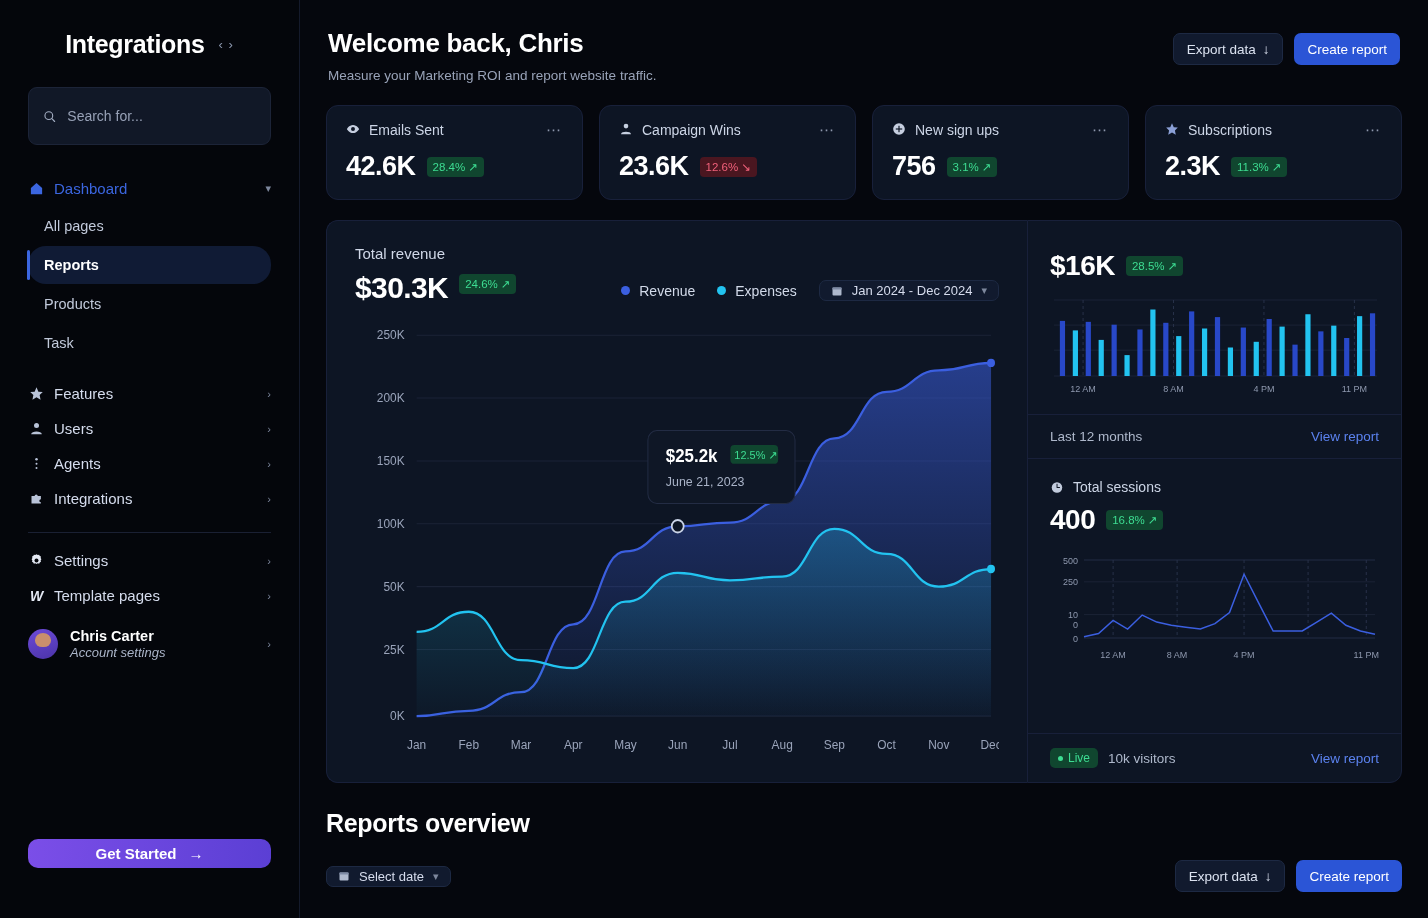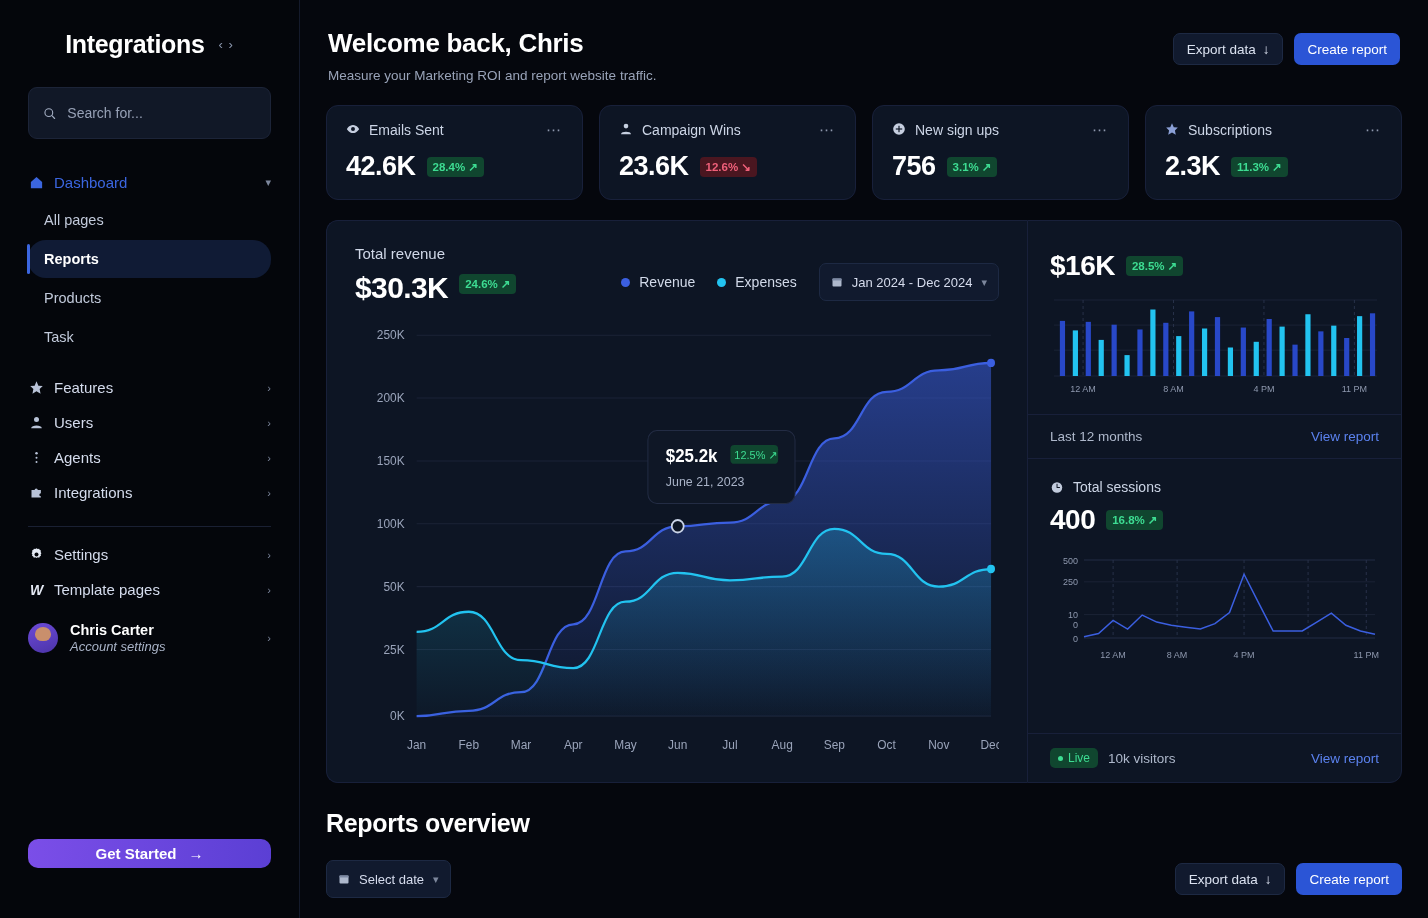--- a/index.html
+++ b/index.html
@@ -22,21 +22,21 @@
   }
   .brand-row {
     display: flex; align-items: center; justify-content: center;
     gap: 14px; padding: 30px 24px 18px 24px; position: relative;
   }
   .brand-title { font-size: 25px; font-weight: 700; letter-spacing: -0.3px; color: #ffffff; }
   .collapse-icon { color: #8b96ae; font-size: 13px; letter-spacing: 1px; }
 
   .search-box {
     margin: 10px 28px 0 28px;
-    height: 52px; border-radius: 9px;
+    height: 58px; border-radius: 9px;
     background: #111827; border: 1px solid #1c2438;
     display: flex; align-items: center; gap: 11px; padding: 16px 14px;
   }
   .search-box input {
     background: transparent; border: none; outline: none;
     color: #c3cbdc; font-size: 14px; font-family: inherit; width: 100%;
   }
   .search-box input::placeholder { color: #97a1b6; }
 
   .nav { margin-top: 26px; flex: 0 0 auto; }
@@ -113,21 +113,21 @@
     background: #0d1524; border: 1px solid #18203a;
     padding: 15px 19px;
   }
   .kpi-top { display: flex; align-items: center; }
   .kpi-label { font-size: 14px; color: #ccd5e6; display: flex; align-items: center; gap: 9px; }
   .kpi-dots { margin-left: auto; color: #8e98ad; letter-spacing: 2px; font-size: 15px; cursor: pointer; }
   .kpi-val-row { display: flex; align-items: center; gap: 11px; margin-top: 12px; }
   .kpi-val { font-size: 27px; font-weight: 700; color: #ffffff; letter-spacing: -0.5px; }
 
   .pill {
-    font-size: 11.5px; padding: 3px 6px; border-radius: 4px; font-weight: 700;
+    font-size: 11.5px; padding: 3px 6px; border-radius: 4px; font-weight: 400;
     display: inline-flex; align-items: center; gap: 3px; white-space: nowrap;
   }
   .pill.up { background: #10462f; color: #3ddc92; }
   .pill.down { background: #4a1620; color: #f0607a; }
 
   
   .panels { display: flex; gap: 0; margin-top: 20px; height: 563px; }
   .panel-main {
     flex: 1; border-radius: 12px 0 0 12px;
     background: #0d1524; border: 1px solid #18203a; border-right: none;
@@ -144,21 +144,21 @@
   .rev-label { font-size: 15px; color: #d0d8e8; }
   .rev-val { font-size: 30px; font-weight: 700; color: #ffffff; margin-top: 9px; letter-spacing: -0.6px; }
   .rev-left { display: flex; flex-direction: column; }
   .rev-val-row { display: flex; align-items: center; gap: 11px; }
 
   .legend-wrap { margin-left: auto; display: flex; align-items: center; gap: 22px; padding-bottom: 4px; }
   .legend { display: flex; align-items: center; gap: 9px; font-size: 14px; color: #d2dae9; }
   .dot { width: 9px; height: 9px; border-radius: 50%; }
 
   .date-sel {
-    height: 38px; padding: 0 11px; border-radius: 7px;
+    height: 21px; padding: 0 11px; border-radius: 7px;
     background: #111a2e; border: 1px solid #1d2943;
     display: inline-flex; align-items: center; gap: 9px;
     font-size: 13px; color: #d6dced; cursor: pointer;
   }
 
   .chart-wrap { position: absolute; left: 28px; right: 28px; top: 108px; bottom: 18px; }
 
   .side-title { font-size: 14px; color: #ccd5e6; display: flex; align-items: center; gap: 9px; }
   .side-val-row { display: flex; align-items: center; gap: 11px; margin-top: 9px; }
   .side-val { font-size: 28px; font-weight: 700; color: #ffffff; letter-spacing: -0.5px; }

